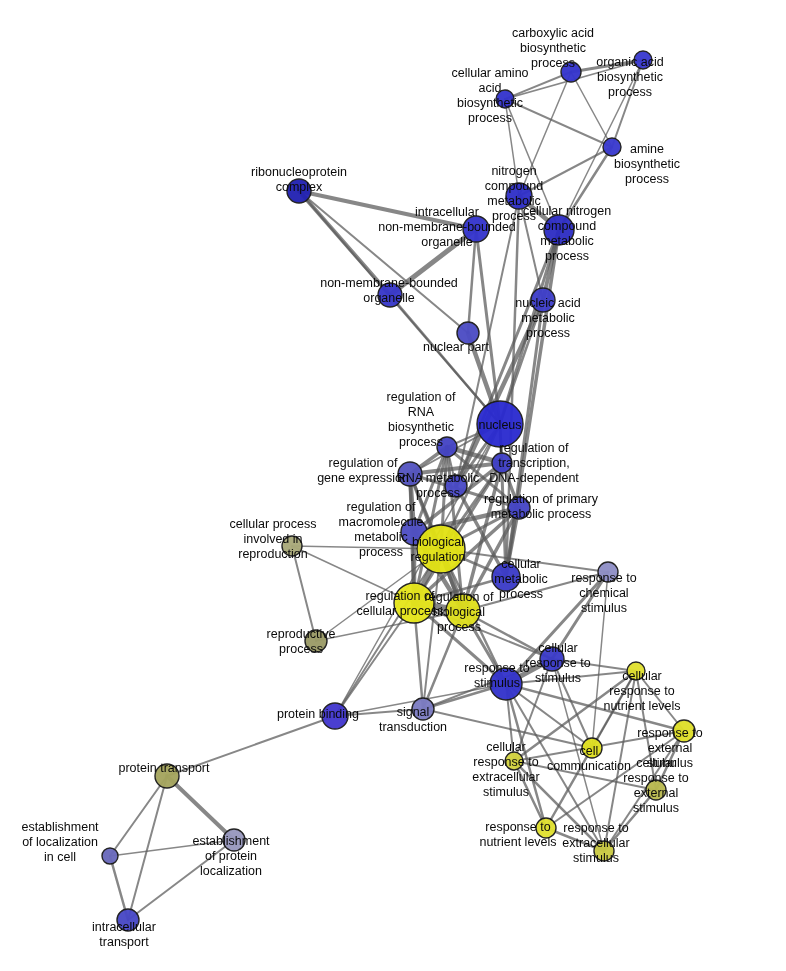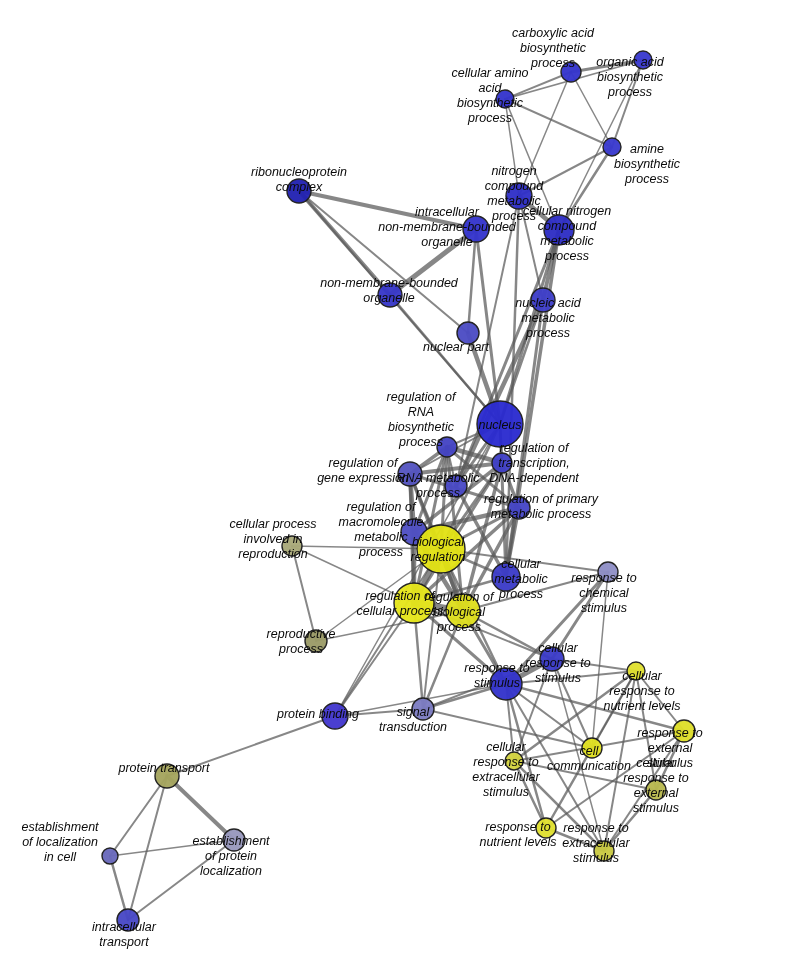--- a/index.html
+++ b/index.html
@@ -3,21 +3,20 @@
 <meta charset="utf-8">
 <style>
   html, body { margin: 0; padding: 0; background: #ffffff; }
   .stage {
     position: relative;
     width: 786px;
     height: 971px;
     background: #ffffff;
     overflow: hidden;
     font-family: "Liberation Sans", sans-serif;
-    font-style: italic;
   }
   svg { display: block; width: 786px; height: 971px; }
   line.edge { stroke: #5a5a5a; opacity: 0.72; stroke-linecap: round; }
   circle.node { stroke: #1c1c1c; stroke-width: 1.4; opacity: 0.96; }
   text.nlabel {
     font-family: "Liberation Sans", sans-serif;
     font-size: 12.5px;
     fill: #0a0a0a;
     text-anchor: middle;
   }

